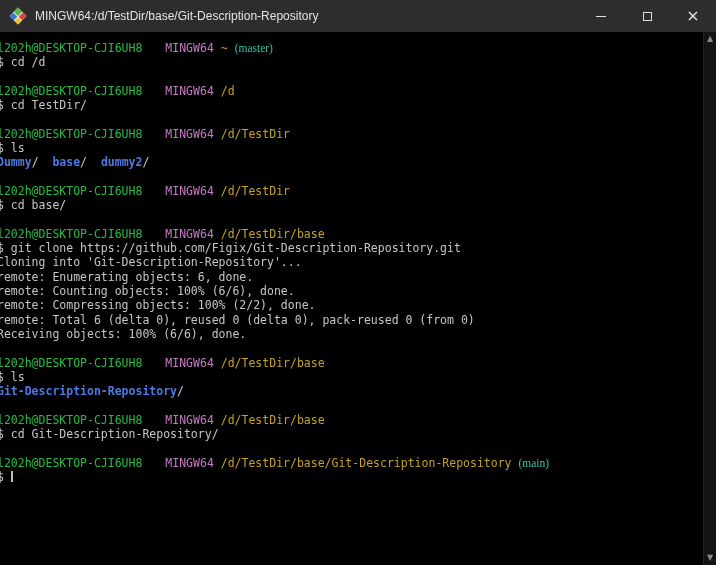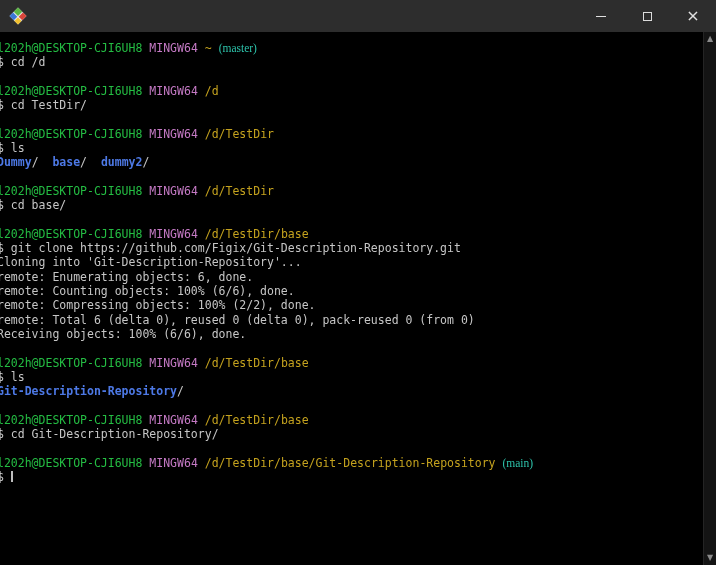--- a/index.html
+++ b/index.html
@@ -36,21 +36,21 @@
     background:var(--background,#000); overflow:hidden;
   }
   pre.term {
     margin:0 0 0 -3px; padding:9px 0 0 0;
     font-family:"DejaVu Sans Mono","Liberation Mono",monospace;
     font-size:11.5px; line-height:14.3px;
   }
   .line { height:14.3px; white-space:pre; }
   .c-fg      { color:var(--foreground,#c6c6c6); }
   .c-green   { color:var(--green,#24bd43); }
-  .c-magenta { color:var(--magenta,#c57ac5); }
+  .c-magenta { color:var(--magenta,#c57ac5);margin-left:16px; }
   .c-yellow  { color:var(--yellow,#c4a21e); }
   .c-cyan    { color:var(--cyan,#2dc3ab);font-family:Liberation Serif, serif; }
   .c-blue    { color:var(--blue,#4d79e6); }
   .bold { font-weight:bold; }
   .cursor {
     display:inline-block; width:2px; height:11px;
     background:#bdbdbd; vertical-align:-1px;
   }
   
   .scrollbar {
@@ -70,20 +70,21 @@
 
   <div class="titlebar">
     <div class="app-icon">
       <div class="rot">
         <div class="q1"></div>
         <div class="q2"></div>
         <div class="q3"></div>
         <div class="q4"></div>
       </div>
     </div>
+    <div class="title">MINGW64:/d/TestDir/base/Git-Description-Repository</div>
     <div class="tb-spacer"></div>
     <div class="ctrl">
       <span class="glyph-min"></span>
     </div>
     <div class="ctrl">
       <span class="glyph-max"></span>
     </div>
     <div class="ctrl">
       <span class="glyph-close">×</span>
     </div>

